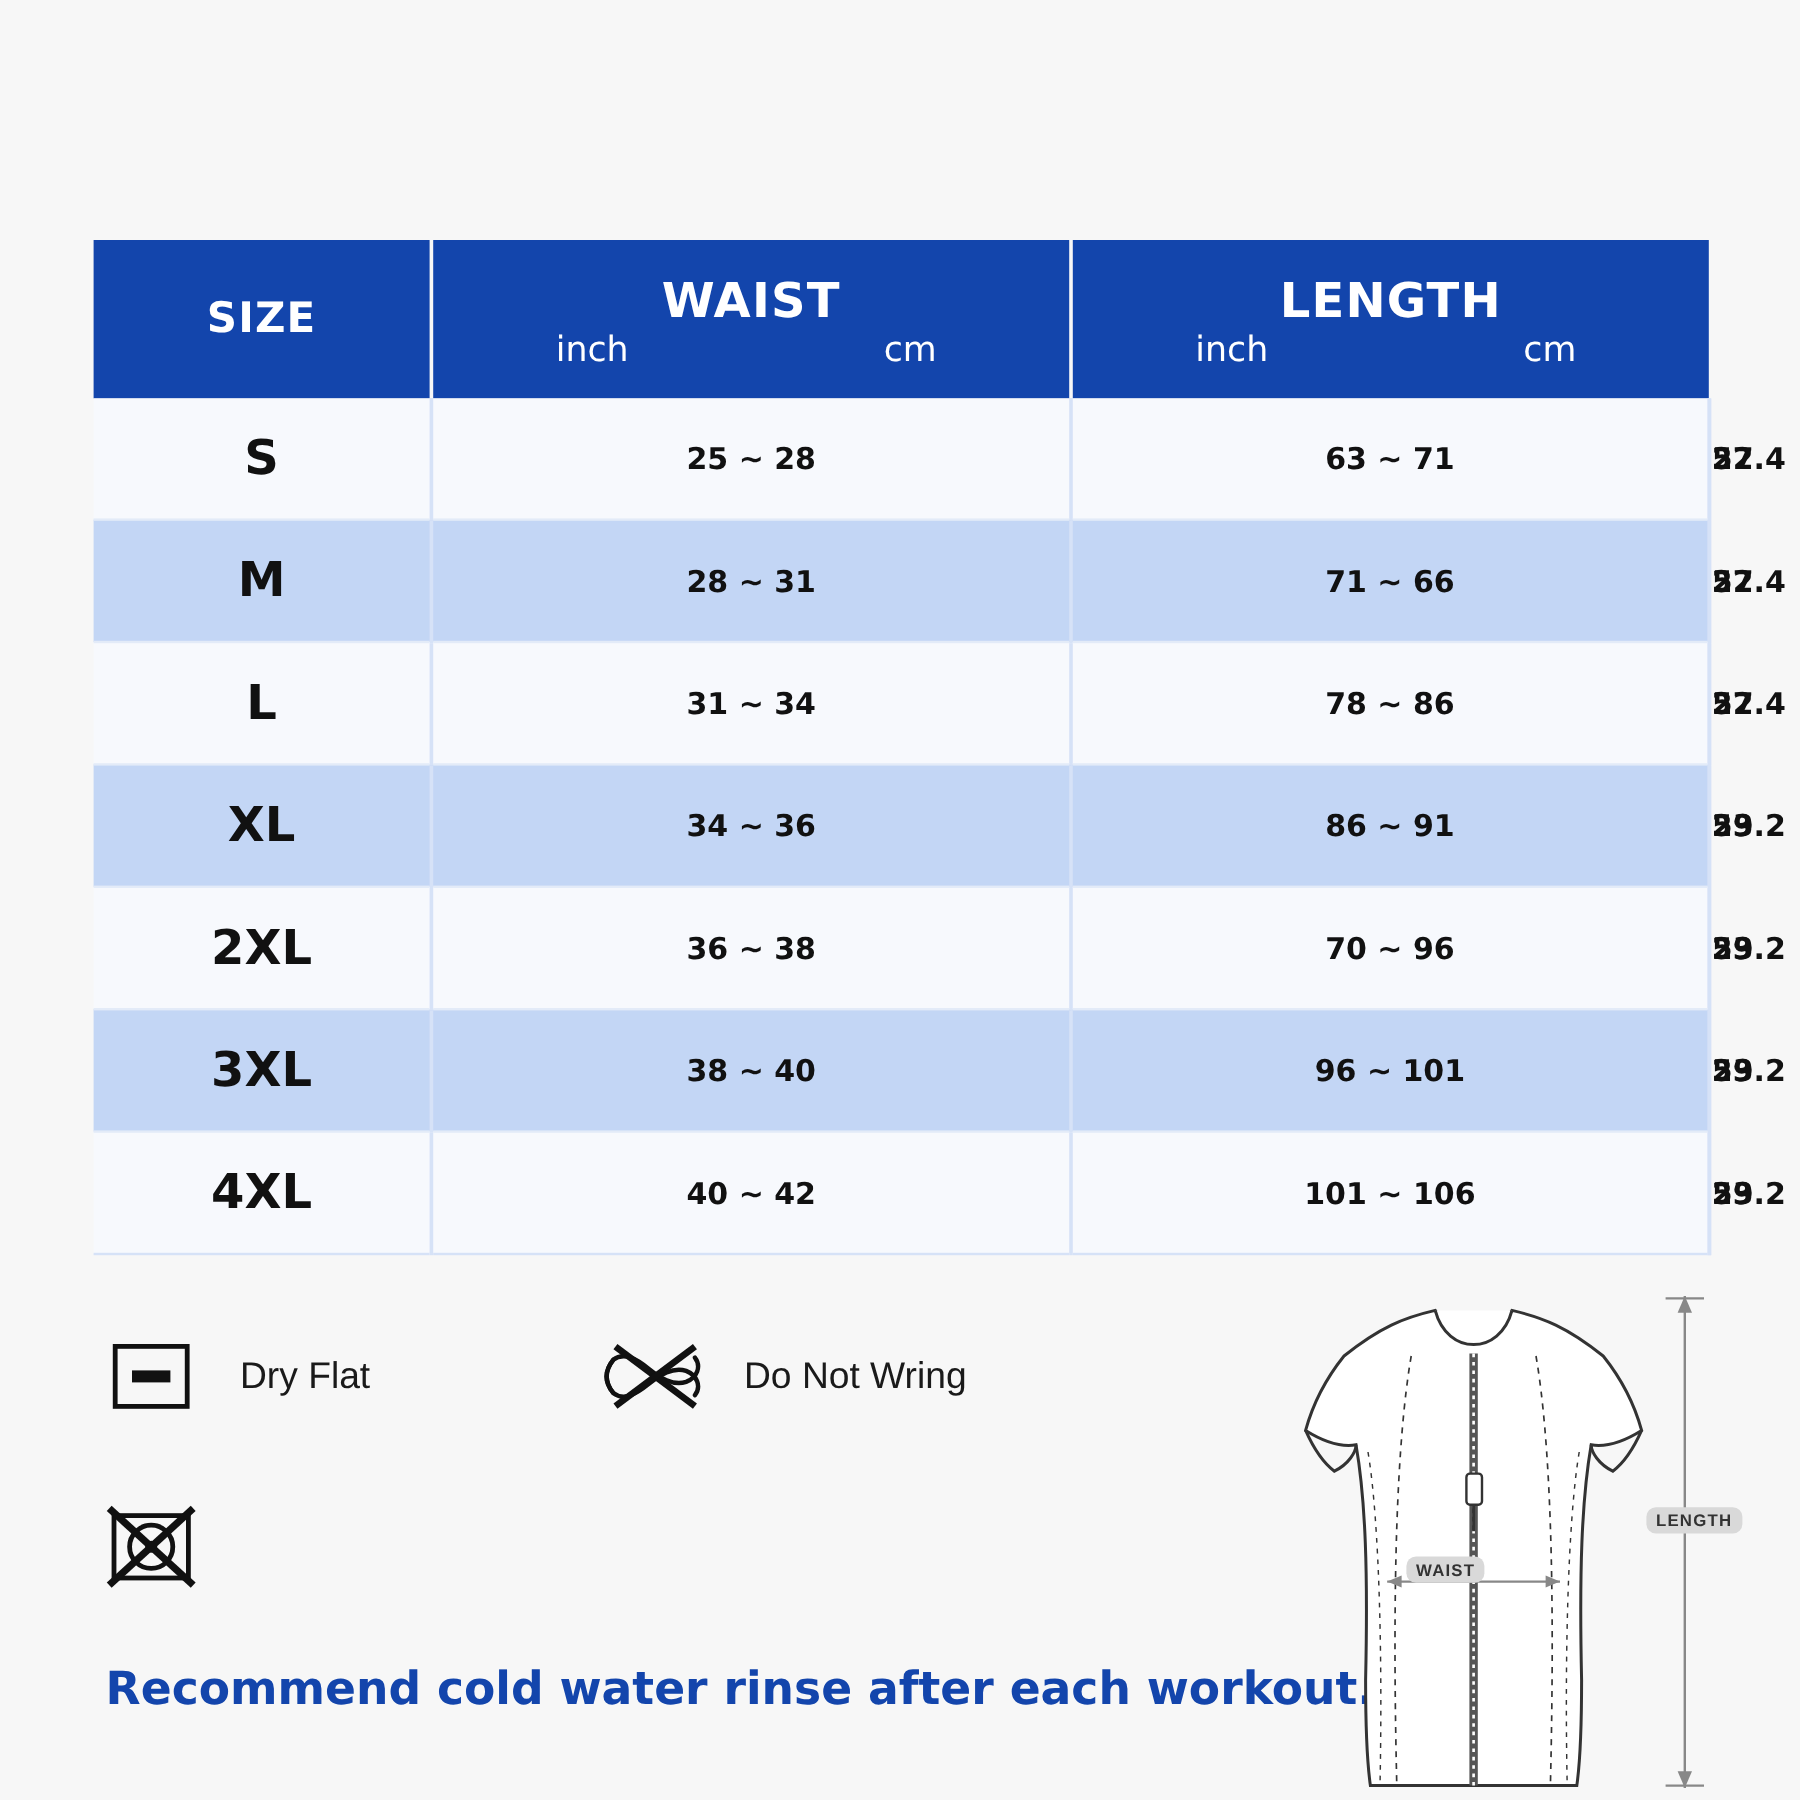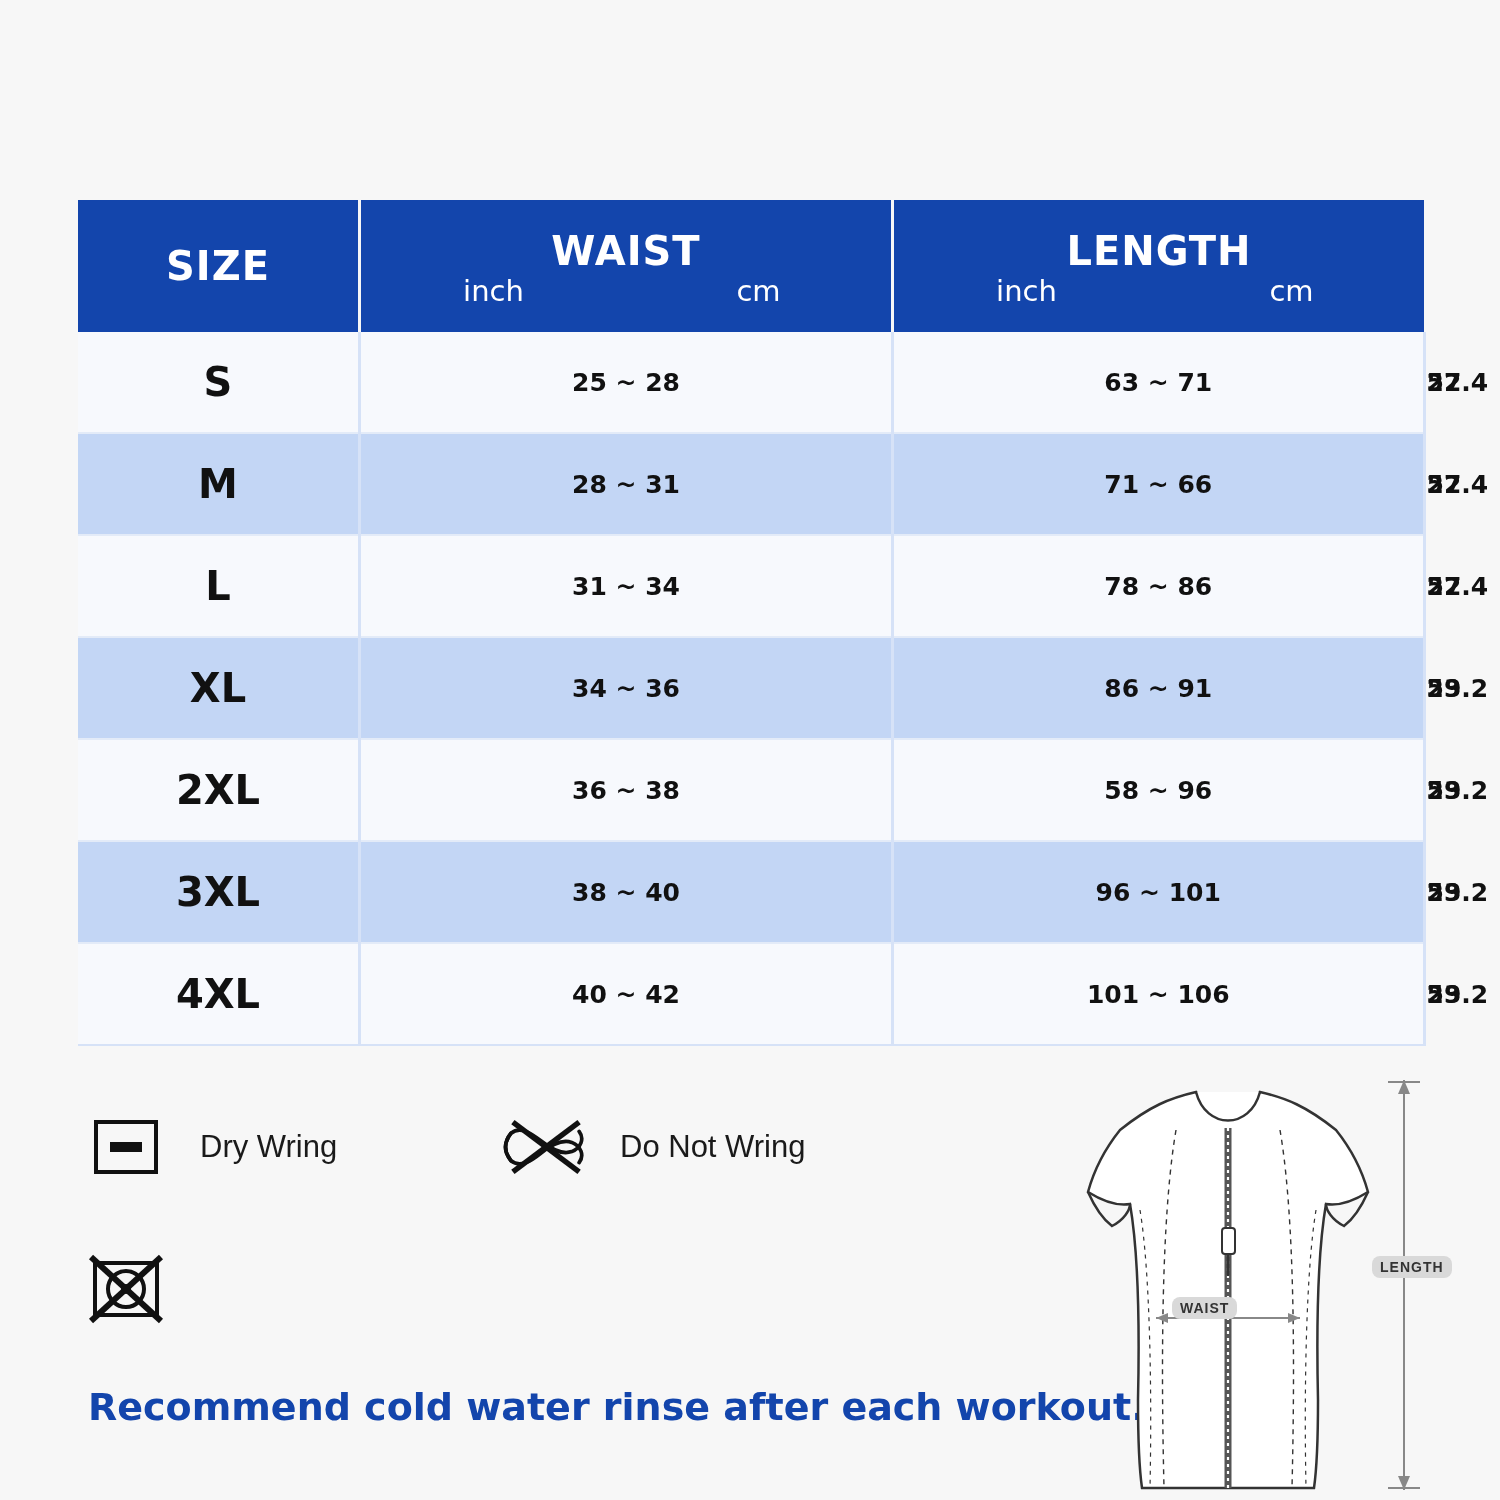--- a/index.html
+++ b/index.html
@@ -73,21 +73,21 @@
     width: 100%;
     margin-top: 0;
   }
   .head-sub {
     flex: 1;
     font-size: 29px;
     font-weight: normal;
     font-family: "DejaVu Sans", sans-serif;
   }
   .size-col-head {
-    font-size: 40px;
+    font-size: 35px;
     font-weight: bold;
     letter-spacing: 1px;
     font-family: "DejaVu Sans", sans-serif;
   }
   tbody td {
     height: 98px;
     font-size: 25px;
     font-weight: bold;
     color: #111111;
     font-family: "DejaVu Sans", sans-serif;
@@ -219,21 +219,21 @@
         <tr class="even">
           <td class="size-cell">XL</td>
           <td>34 ~ 36</td>
           <td>86 ~ 91</td>
           <td>23.2</td>
           <td>59</td>
         </tr>
         <tr class="odd">
           <td class="size-cell">2XL</td>
           <td>36 ~ 38</td>
-          <td>58 ~ 96</td>
+          <td>70 ~ 96</td>
           <td>23.2</td>
           <td>59</td>
         </tr>
         <tr class="even">
           <td class="size-cell">3XL</td>
           <td>38 ~ 40</td>
           <td>96 ~ 101</td>
           <td>23.2</td>
           <td>59</td>
         </tr>
@@ -250,21 +250,21 @@
 
   <div class="care-area">
     <div class="care-row">
       <div class="care-item first">
         <span class="care-icon">
           <svg width="72" height="70" viewBox="0 0 72 70">
             <rect x="6" y="10" width="60" height="50" fill="none" stroke="#111" stroke-width="4"></rect>
             <rect x="20" y="30" width="32" height="10" fill="#111"></rect>
           </svg>
         </span>
-        <span class="care-label">Dry Wring</span>
+        <span class="care-label">Dry Flat</span>
       </div>
       <div class="care-item">
         <span class="care-icon">
           <svg width="100" height="70" viewBox="0 0 100 70">
             <path d="M12 20 C4 30 4 40 12 50 C22 58 34 50 44 42 C54 34 66 26 78 30 C88 34 92 44 86 52" fill="none" stroke="#111" stroke-width="4" stroke-linecap="round"></path>
             <path d="M12 50 C4 40 4 30 12 20 C22 12 34 20 44 28 C54 36 66 44 78 40 C88 36 92 26 86 18" fill="none" stroke="#111" stroke-width="4" stroke-linecap="round"></path>
             <line x1="14" y1="8" x2="86" y2="62" stroke="#111" stroke-width="6"></line>
             <line x1="86" y1="8" x2="14" y2="62" stroke="#111" stroke-width="6"></line>
           </svg>
         </span>

